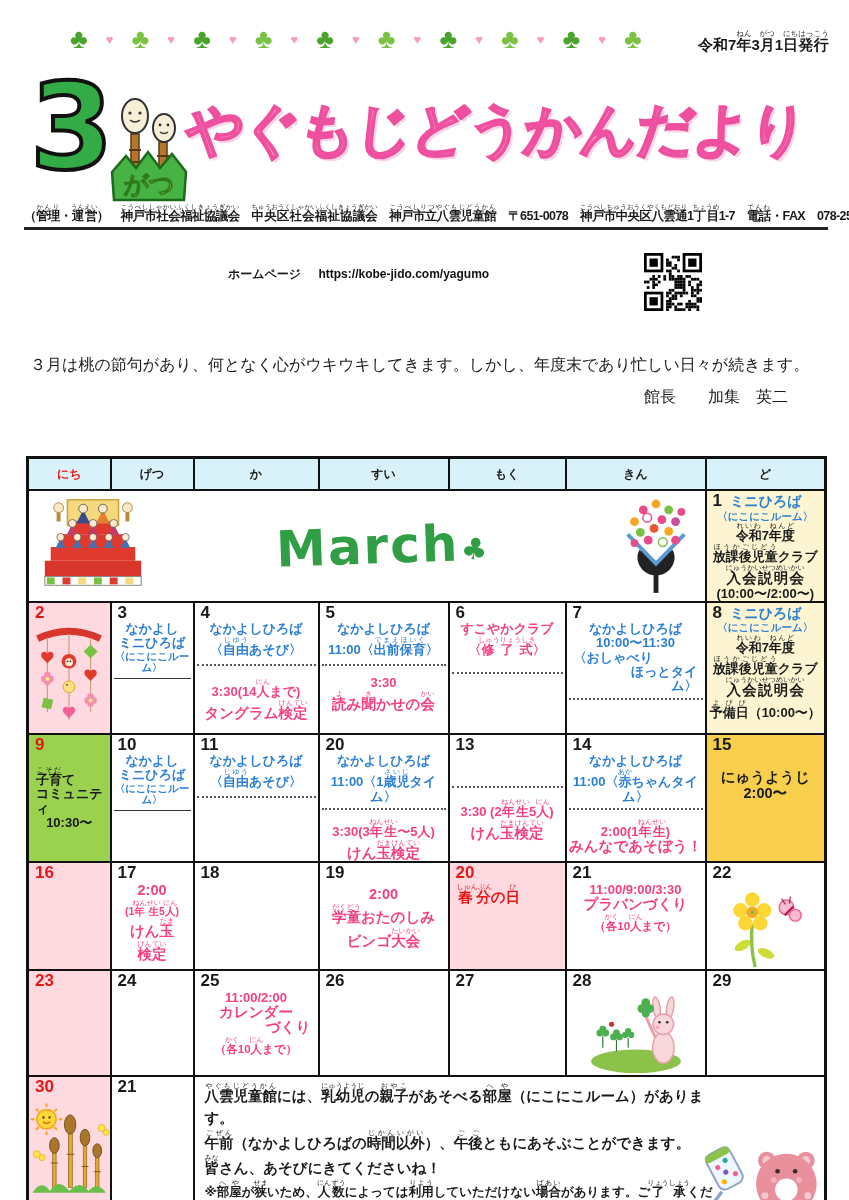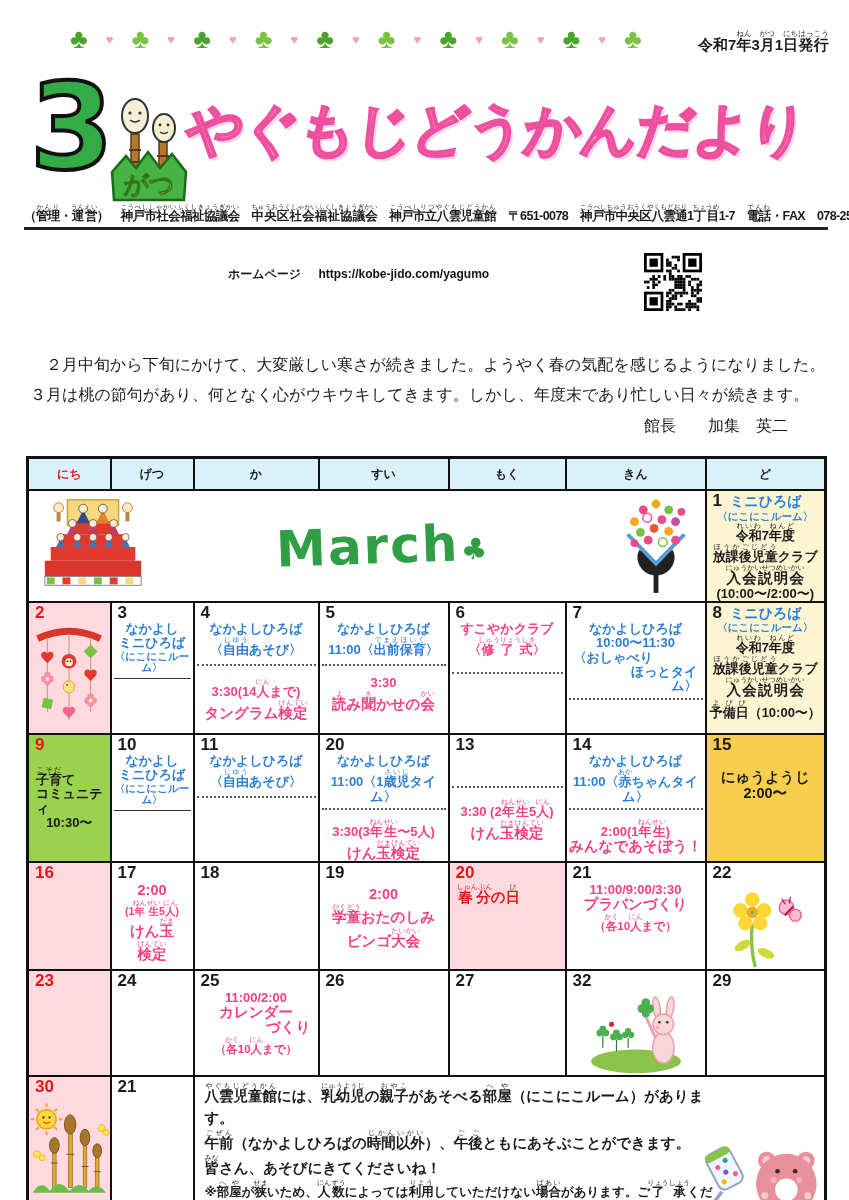--- a/index.html
+++ b/index.html
@@ -248,21 +248,20 @@
       <rect x="5.523809523809524" y="5.523809523809524" width="8.285714285714285" height="8.285714285714285" fill="#000"></rect>
       <rect x="38.666666666666664" y="0" width="19.333333333333332" height="19.333333333333332" fill="#000"></rect>
       <rect x="41.42857142857143" y="2.761904761904762" width="13.80952380952381" height="13.80952380952381" fill="#fff"></rect>
       <rect x="44.19047619047619" y="5.523809523809524" width="8.285714285714285" height="8.285714285714285" fill="#000"></rect>
       <rect x="0" y="38.666666666666664" width="19.333333333333332" height="19.333333333333332" fill="#000"></rect>
       <rect x="2.761904761904762" y="41.42857142857143" width="13.80952380952381" height="13.80952380952381" fill="#fff"></rect>
       <rect x="5.523809523809524" y="44.19047619047619" width="8.285714285714285" height="8.285714285714285" fill="#000"></rect>
     </svg></div>
 
 <div class="intro">
-  <div class="l">　２月中旬から下旬にかけて、大変厳しい寒さが続きました。ようやく春の気配を感じるようになりました。</div>
   <div class="l">３月は桃の節句があり、何となく心がウキウキしてきます。しかし、年度末であり忙しい日々が続きます。</div>
   <div class="signature">館長　　加集　英二</div>
 </div>
 
 <table class="calendar">
   <colgroup id="calendar-cols">
       <col style="width: 83px;">
       <col style="width: 83px;">
       <col style="width: 125px;">
       <col style="width: 130px;">
@@ -576,21 +575,21 @@
           <div class="line lg pink ar">づくり</div>
           <div class="line sm pink">（<ruby>各<rt>かく</rt></ruby>10<ruby>人<rt>にん</rt></ruby>まで）</div>
         </td>
         <td>
           <div class="daynum">26</div>
         </td>
         <td>
           <div class="daynum">27</div>
         </td>
         <td>
-          <div class="daynum">32</div>
+          <div class="daynum">28</div>
           <div class="ill-center">
             <svg width="104" height="84" viewBox="0 0 104 86">
 <ellipse cx="52" cy="72" rx="46" ry="12" fill="#8bc34a"></ellipse>
 <g stroke="#2e7d32" stroke-width="1.2">
                 <line x1="18" y1="58" x2="18" y2="46"></line>
                 <line x1="32" y1="62" x2="32" y2="50"></line>
                 <line x1="44" y1="58" x2="44" y2="48"></line>
               </g>
 <g fill="#4caf50">
                 <circle cx="15" cy="43" r="3.5"></circle>

